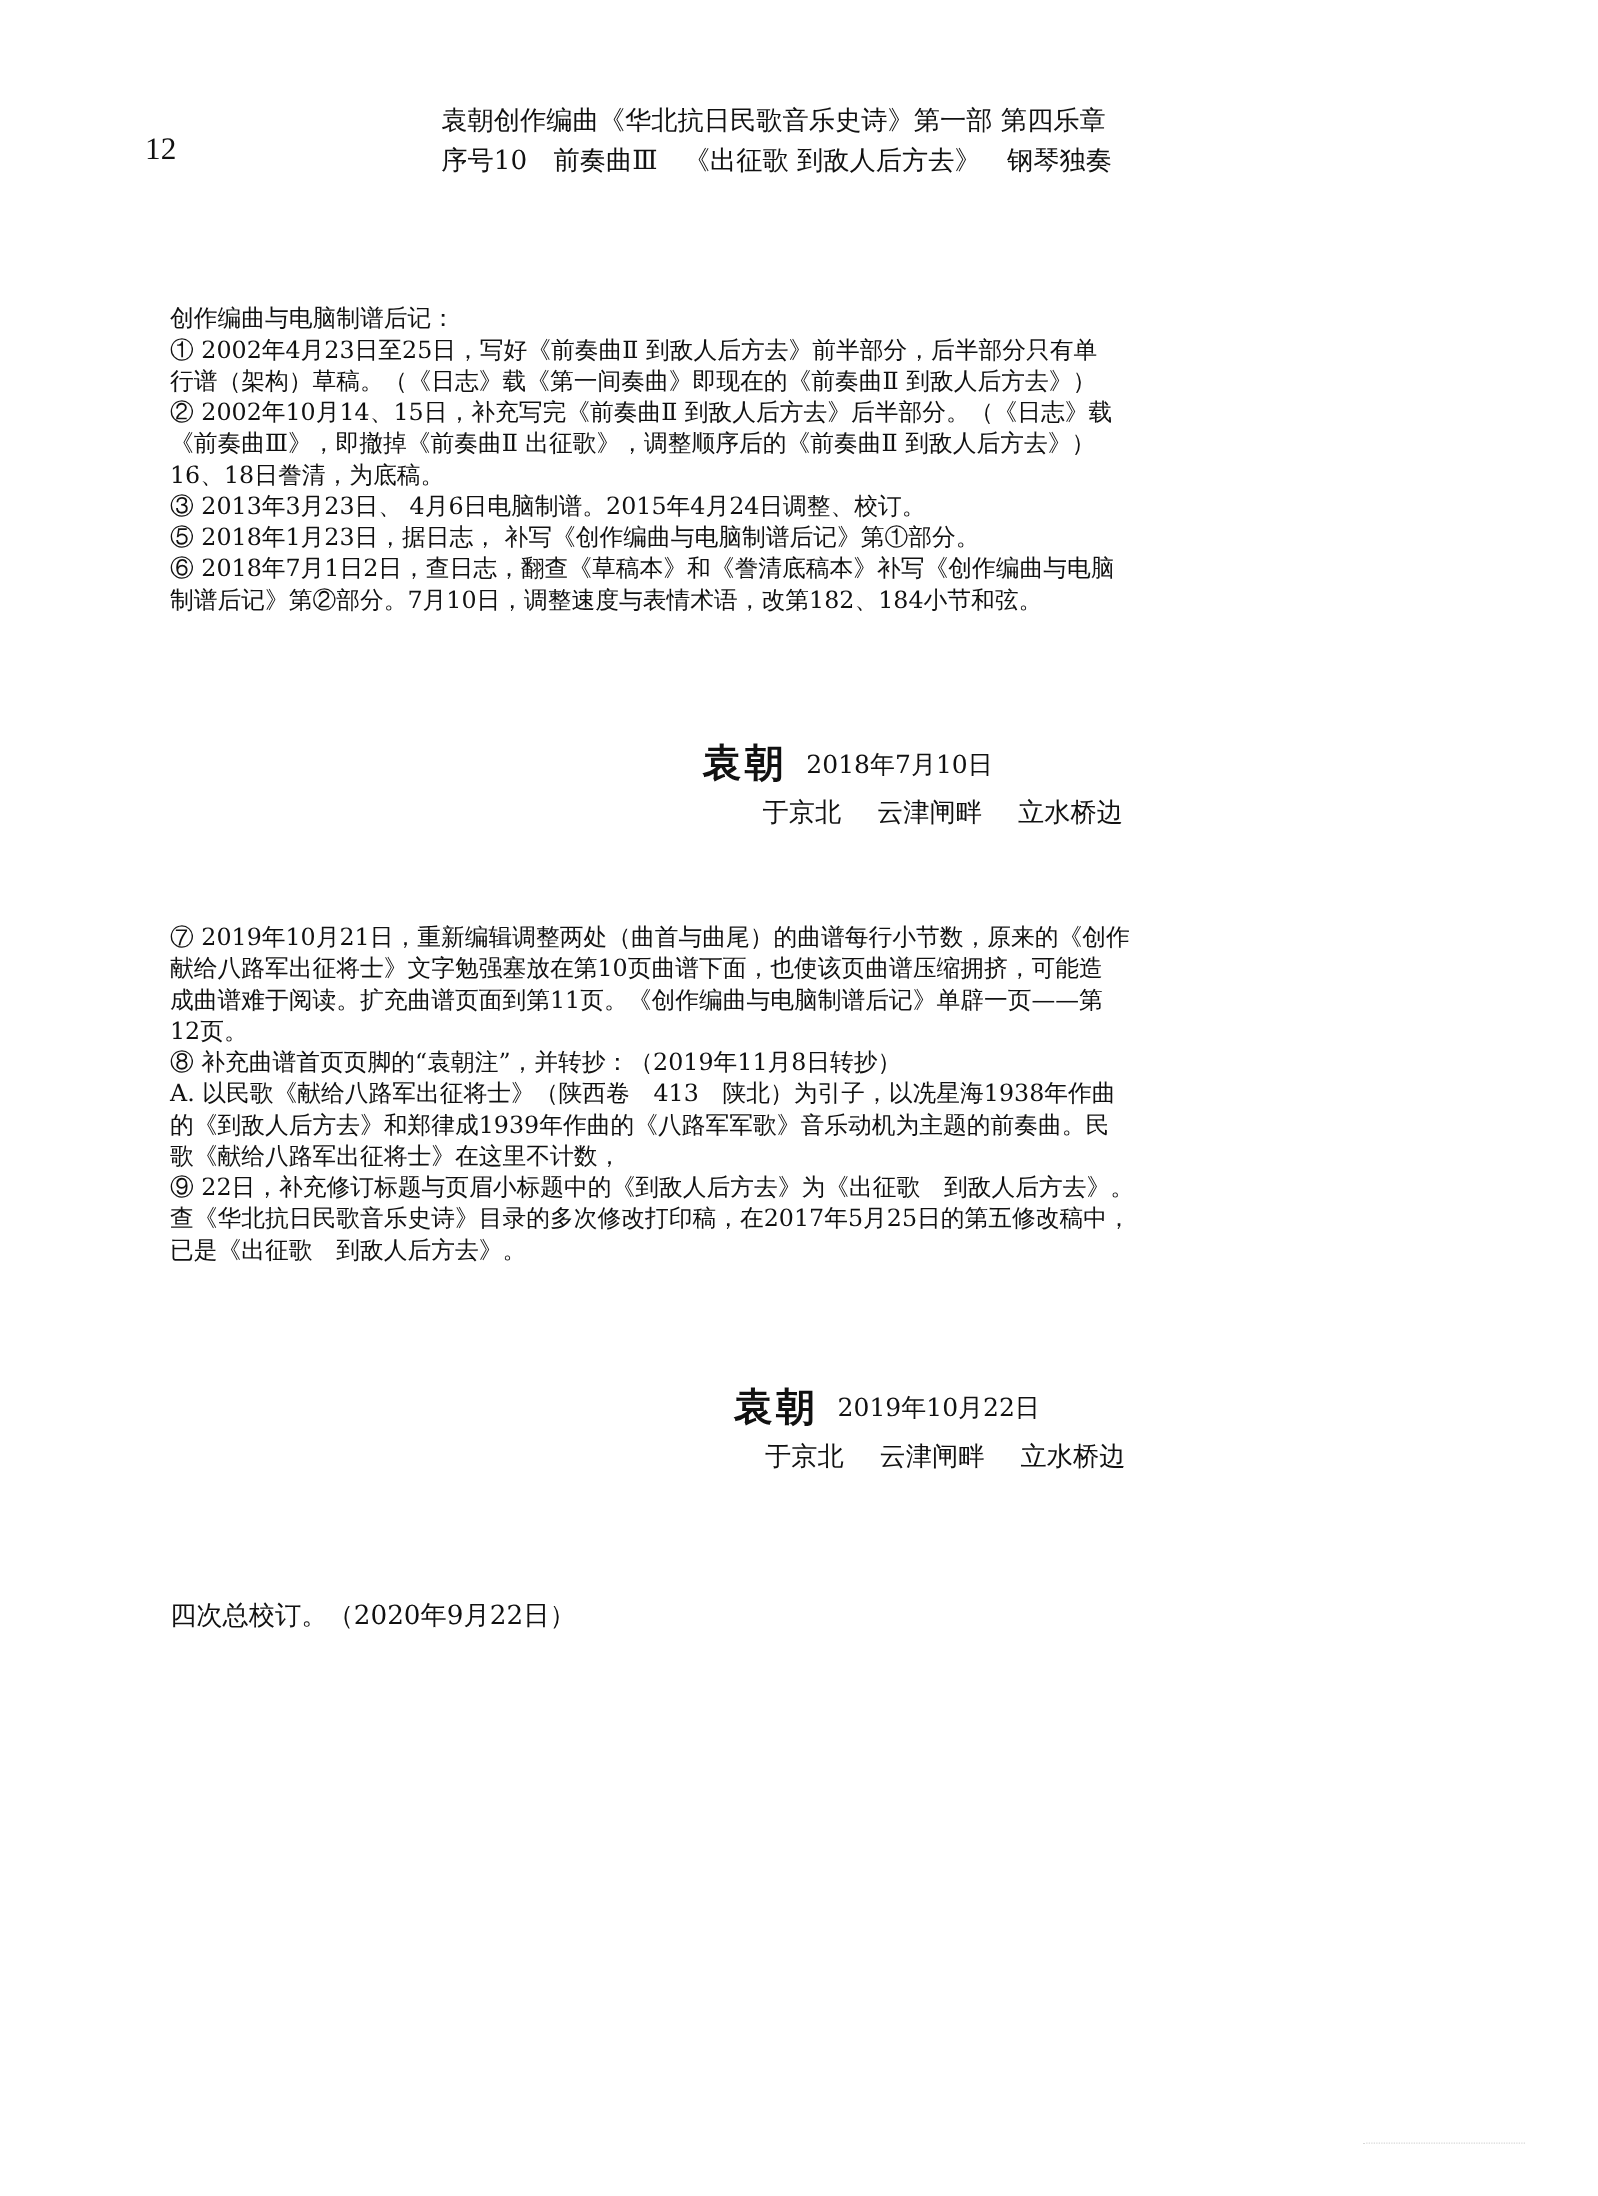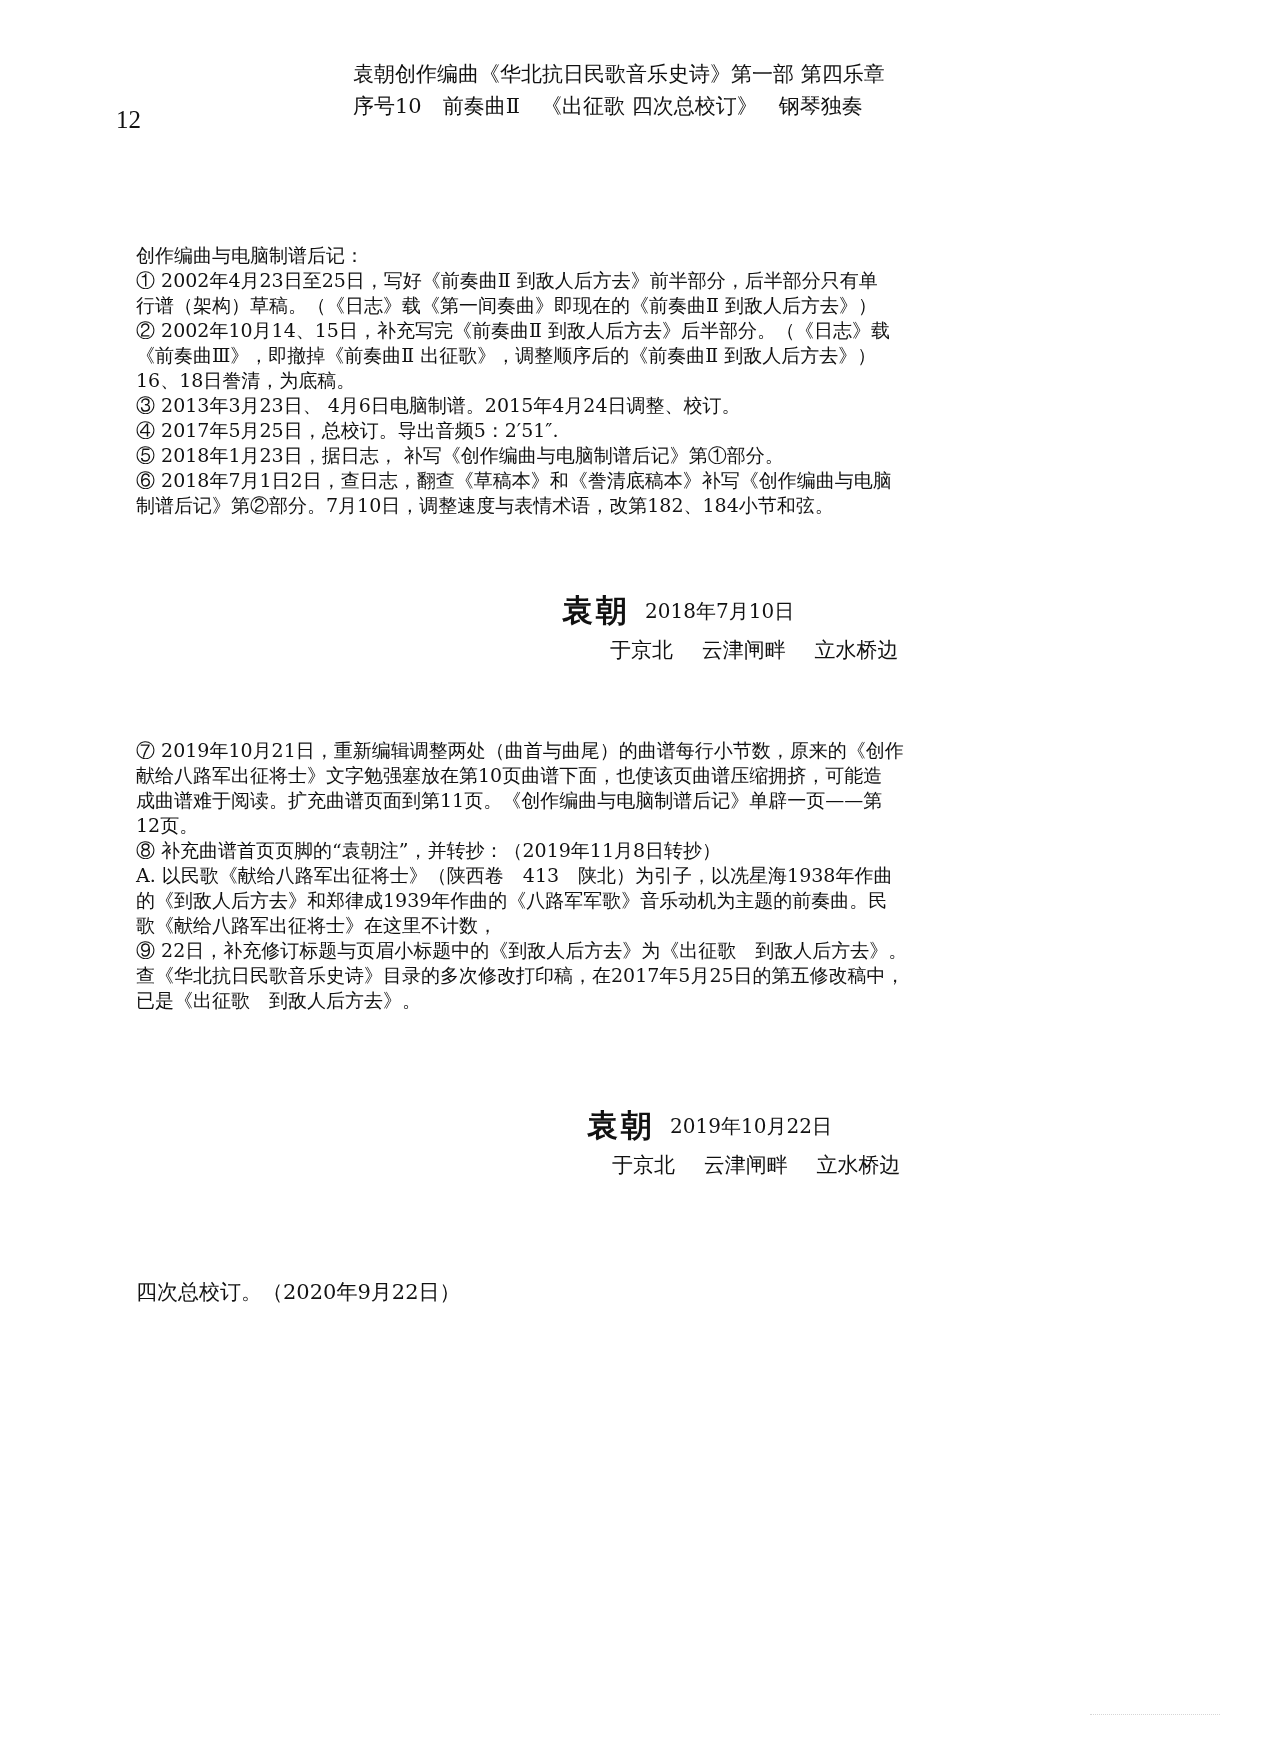--- a/index.html
+++ b/index.html
@@ -18,21 +18,21 @@
     .page-number {
       position: absolute;
       left: 116px;
       top: 106px;
       font-size: 25px;
       font-family: "Liberation Serif", "DejaVu Serif", serif;
     }
     .header {
       position: absolute;
       left: 353px;
-      top: 58px;
+      top: 80px;
       font-size: 21px;
       line-height: 32px;
       letter-spacing: 0px;
       white-space: nowrap;
     }
     .block {
       position: absolute;
       left: 136px;
       font-size: 19px;
       line-height: 25px;
@@ -84,32 +84,31 @@
       border-top: 1px dotted #d6d6d6;
     }
   </style>
 </head>
 <body>
 
 <div class="page-number">12</div>
 
 <div class="header">
   <div>袁朝创作编曲《华北抗日民歌音乐史诗》第一部 第四乐章</div>
-  <div>序号10　前奏曲Ⅱ　《出征歌 四次总校订》　钢琴独奏</div>
+  <div>序号10　前奏曲Ⅲ　《出征歌 到敌人后方去》　钢琴独奏</div>
 </div>
 
 <div class="block postscript">
   <div>创作编曲与电脑制谱后记：</div>
   <div>① 2002年4月23日至25日，写好《前奏曲Ⅱ 到敌人后方去》前半部分，后半部分只有单</div>
   <div>行谱（架构）草稿。（《日志》载《第一间奏曲》即现在的《前奏曲Ⅱ 到敌人后方去》）</div>
   <div>② 2002年10月14、15日，补充写完《前奏曲Ⅱ 到敌人后方去》后半部分。（《日志》载</div>
   <div>《前奏曲Ⅲ》，即撤掉《前奏曲Ⅱ 出征歌》，调整顺序后的《前奏曲Ⅱ 到敌人后方去》）</div>
   <div>16、18日誊清，为底稿。</div>
   <div>③ 2013年3月23日、 4月6日电脑制谱。2015年4月24日调整、校订。</div>
-  <div>④ 2017年5月25日，总校订。导出音频5：2′51″.</div>
   <div>⑤ 2018年1月23日，据日志， 补写《创作编曲与电脑制谱后记》第①部分。</div>
   <div>⑥ 2018年7月1日2日，查日志，翻查《草稿本》和《誊清底稿本》补写《创作编曲与电脑</div>
   <div>制谱后记》第②部分。7月10日，调整速度与表情术语，改第182、184小节和弦。</div>
 </div>
 
 <div class="signature sig1">
   <div>
     <span class="sig-name">袁朝</span>
     <span class="sig-date">2018年7月10日</span>
   </div>

